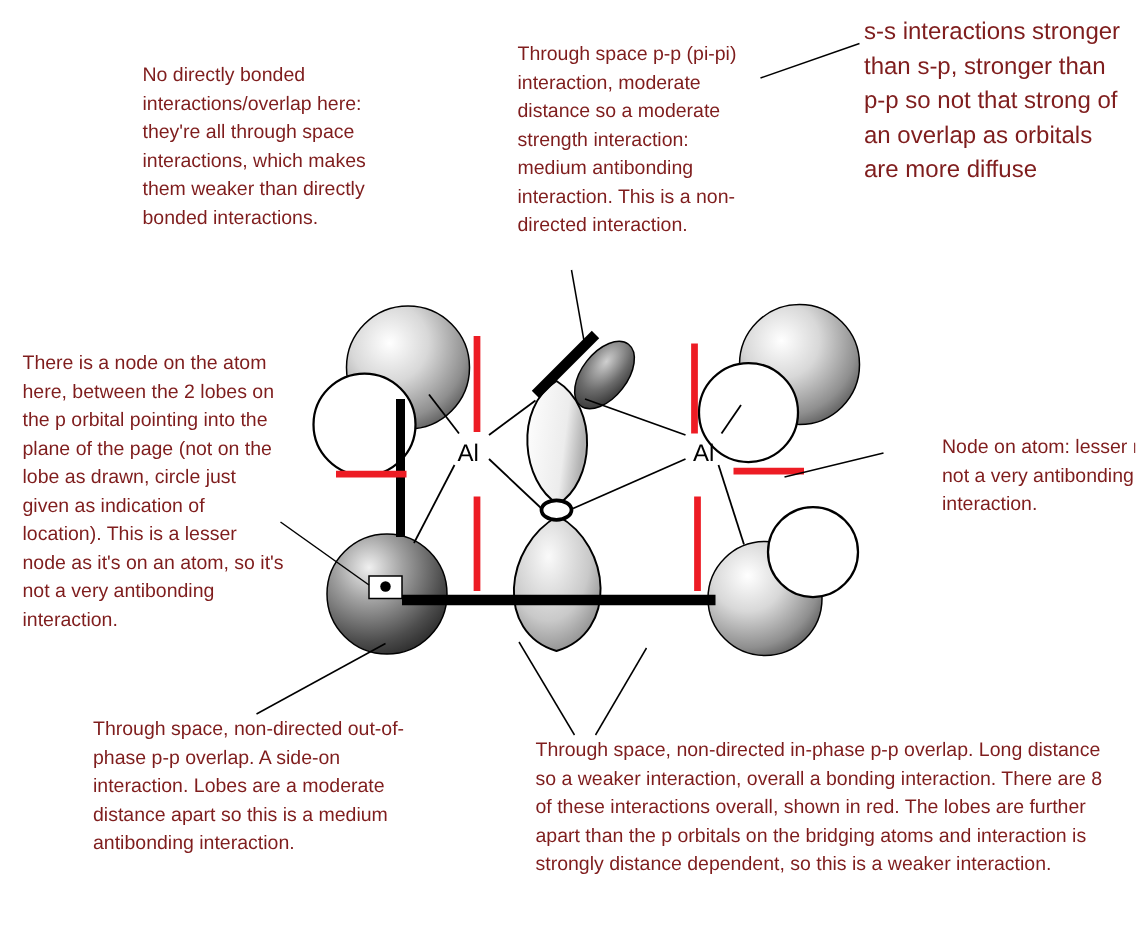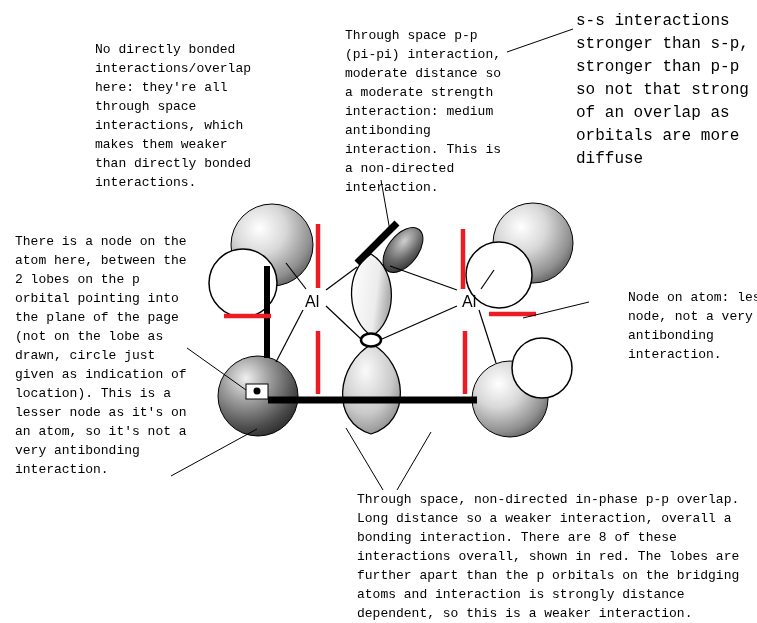--- a/index.html
+++ b/index.html
@@ -10,22 +10,21 @@
     background: #ffffff;
     font-family: "Liberation Sans", sans-serif;
     color: #000000;
     overflow: hidden;
   }
   .diagram-svg { position: absolute; left: 0; top: 0; }
   .annotation {
     position: absolute;
     font-size: 13px;
     line-height: 19px;
-    color: #000000;
-    font-family: Liberation Mono, monospace;
+    color: #7f1d1d;
   }
   #ann-top-left    { left: 95px;  top: 40px;  width: 163px; }
   #ann-top-middle  { left: 345px; top: 26px;  width: 160px; }
   #ann-top-right   { left: 576px; top: 10px;  width: 178px; font-size: 16px; line-height: 23px; }
   #ann-left        { left: 15px;  top: 232px; width: 175px; }
   #ann-right       { left: 590px; top: 288px; width: 160px; margin-left: 38px; }
   #ann-bottom-left { left: 62px;  top: 476px; width: 222px; }
   #ann-bottom-mid  { left: 357px; top: 490px; width: 392px; }
   svg text { font-family: "Liberation Sans", sans-serif; fill: #000000; }
 </style>
@@ -129,16 +128,17 @@
   <div class="annotation" id="ann-top-middle">Through space p-p (pi-pi) interaction, moderate distance so a moderate strength interaction: medium antibonding interaction. This is a non-directed interaction.</div>
 
   <div class="annotation" id="ann-top-left">No directly bonded interactions/overlap here: they're all through space interactions, which makes them weaker than directly bonded interactions.</div>
 
   <div class="annotation" id="ann-top-right">s-s interactions stronger than s-p, stronger than p-p so not that strong of an overlap as orbitals are more diffuse</div>
 
   <div class="annotation" id="ann-left">There is a node on the atom here, between the 2 lobes on the p orbital pointing into the plane of the page (not on the lobe as drawn, circle just given as indication of location). This is a lesser node as it's on an atom, so it's not a very antibonding interaction.</div>
 
   <div class="annotation" id="ann-right">Node on atom: lesser node, not a very antibonding interaction.</div>
 
+  <div class="annotation" id="ann-bottom-left">Through space, non-directed out-of-phase p-p overlap. A side-on interaction. Lobes are a moderate distance apart so this is a medium antibonding interaction.</div>
 
   <div class="annotation" id="ann-bottom-mid">Through space, non-directed in-phase p-p overlap. Long distance so a weaker interaction, overall a bonding interaction. There are 8 of these interactions overall, shown in red. The lobes are further apart than the p orbitals on the bridging atoms and interaction is strongly distance dependent, so this is a weaker interaction.</div>
 
 </div>
 
 </body></html>

